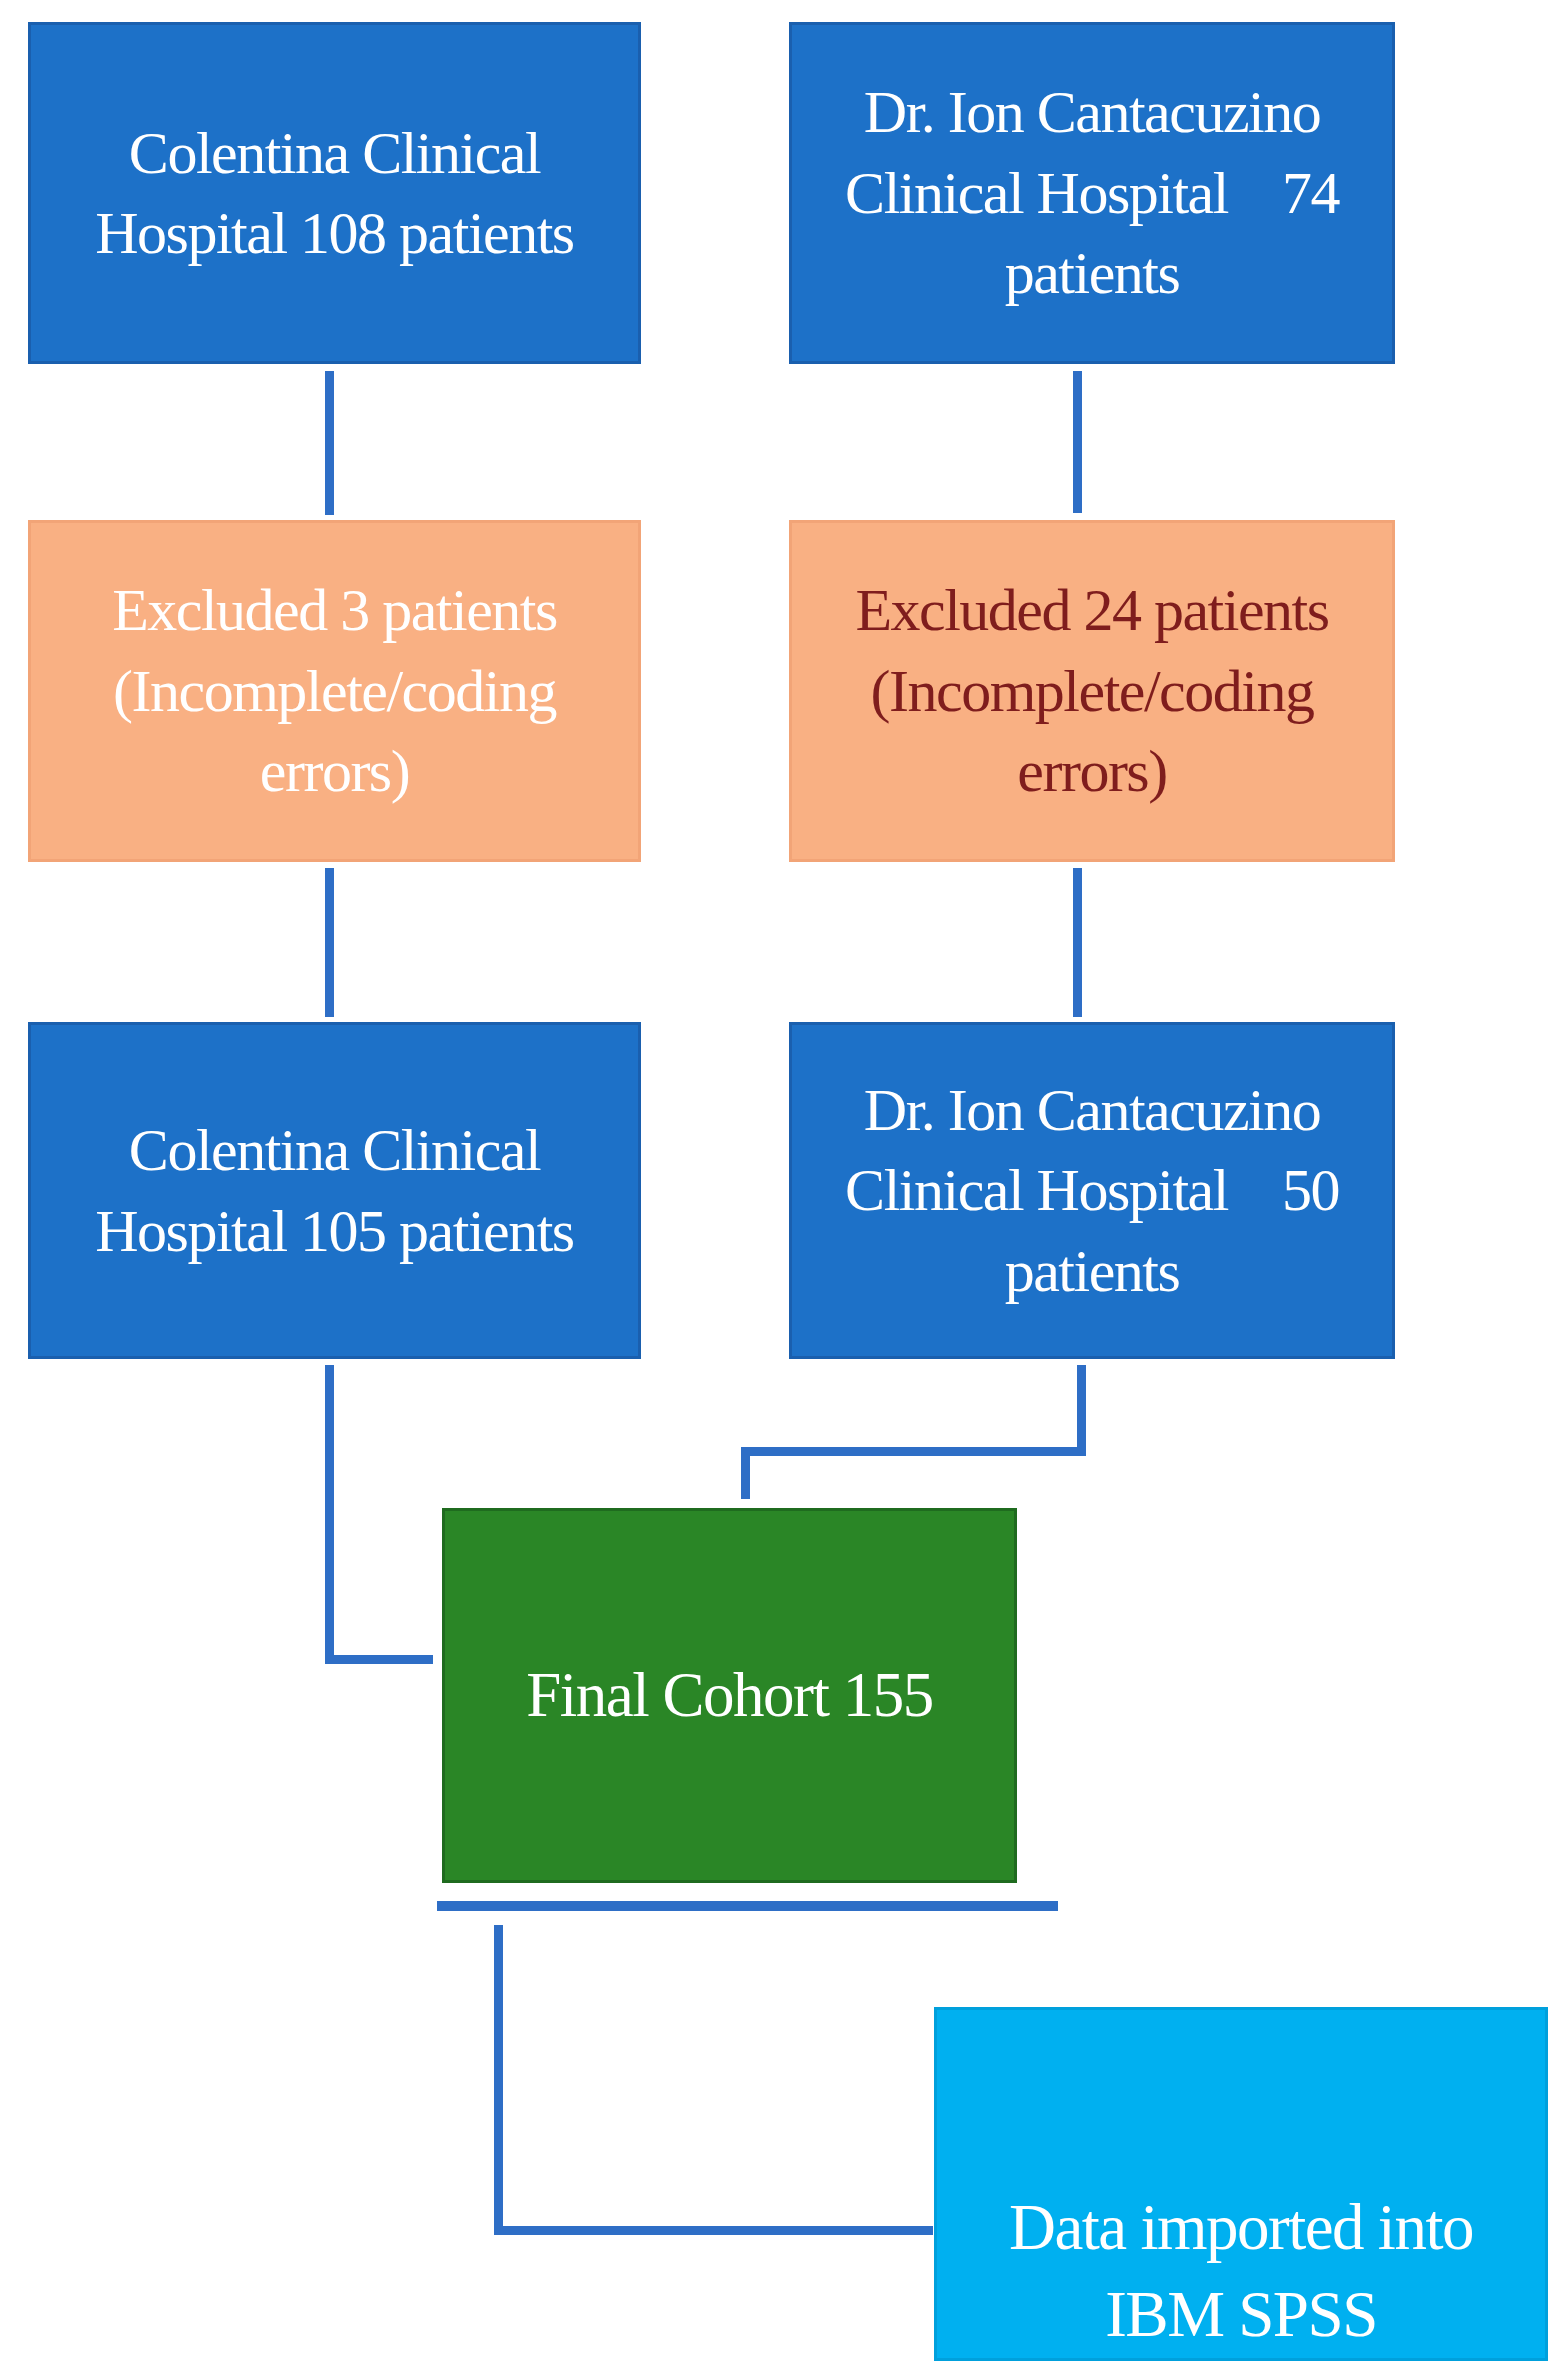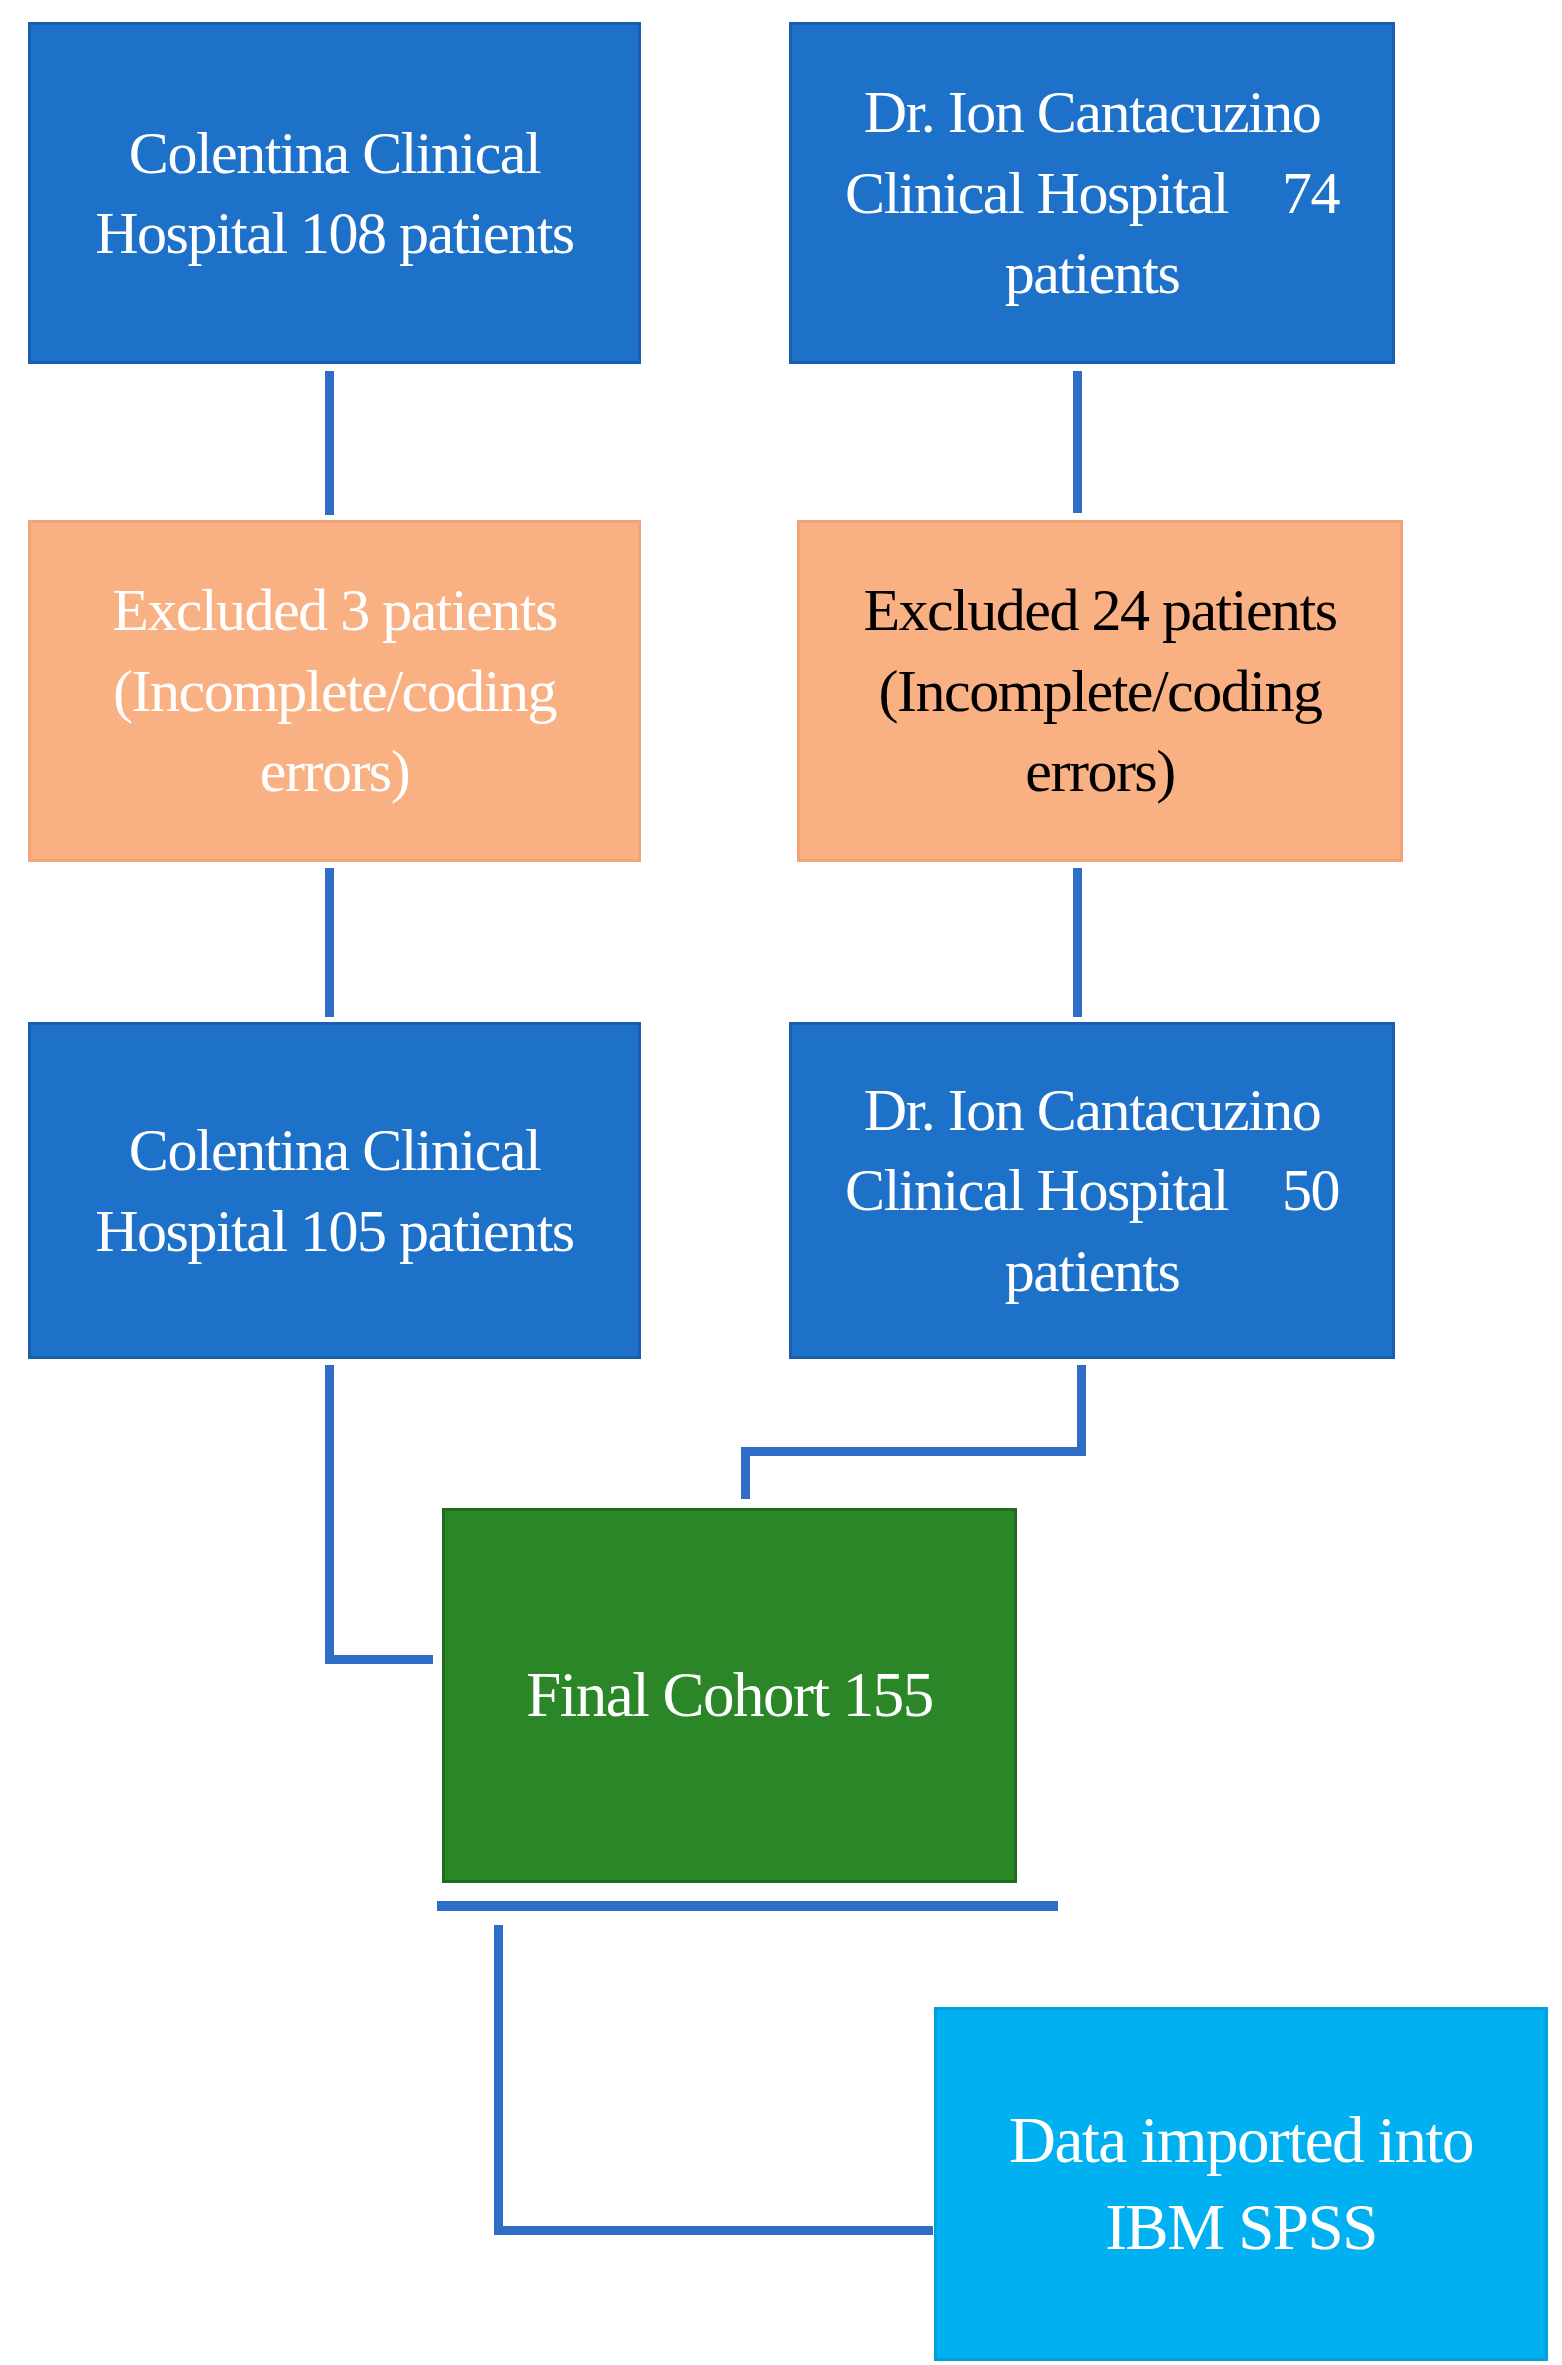--- a/index.html
+++ b/index.html
@@ -35,21 +35,21 @@
     width: 100%;
   }
   
   .n-tl    { left: 28px;   top: 22px;   width: 613px; height: 342px; }
   .n-tr    { left: 789px; top: 22px;   width: 606px; height: 342px; }
   .n-ml    { left: 28px;   top: 520px;  width: 613px; height: 342px; }
   .n-mr    { left: 789px; top: 520px;  width: 606px; height: 342px; }
   .n-bl    { left: 28px;   top: 1022px; width: 613px; height: 337px; }
   .n-br    { left: 789px; top: 1022px; width: 606px; height: 337px; }
   .n-green { left: 442px;  top: 1508px; width: 575px; height: 375px; font-size: 63px; }
-  .n-cyan  { left: 934px; top: 2007px; width: 614px; height: 354px; font-size: 65px; }
+  .n-cyan  { left: 934px; top: 2007px; width: 614px; height: 354px; font-size: 65px; align-items: flex-end; }
 
   
   .connector { position: absolute; background: #2E6EC6; }
   .c-l1      { left: 325px;  top: 371px;  width: 8.7px;  height: 144px; }
   .c-r1      { left: 1073px; top: 371px;  width: 8.7px;  height: 142px; }
   .c-l2      { left: 325px;  top: 868px; width: 8.7px;  height: 149px; }
   .c-r2      { left: 1073px; top: 868px; width: 8.7px;  height: 149px; }
   .c-bl-v    { left: 325px;  top: 1365px; width: 8.7px;  height: 298px; }
   .c-bl-h    { left: 325px;  top: 1655px; width: 108px; height: 8.7px; }
   .c-br-v1   { left: 1077px; top: 1365px; width: 8.7px;  height: 90px; }
@@ -72,21 +72,21 @@
     <span class="node-label">Dr. Ion Cantacuzino
 Clinical Hospital&nbsp;&nbsp;&nbsp;&nbsp;74
 patients</span>
   </div>
 
   <div class="node n-ml" style="background: rgb(249, 176, 131); border-color: rgb(242, 164, 119); color: rgb(255, 255, 255);">
     <span class="node-label">Excluded 3 patients
 (Incomplete/coding
 errors)</span>
   </div>
-  <div class="node n-mr" style="background: rgb(249, 176, 131); border-color: rgb(242, 164, 119); color: #000000; margin-left: 8px;">
+  <div class="node n-mr" style="background: rgb(249, 176, 131); border-color: rgb(242, 164, 119); color: #7f1d1d;">
     <span class="node-label">Excluded 24 patients
 (Incomplete/coding
 errors)</span>
   </div>
 
   <div class="node n-bl" style="background: rgb(29, 113, 200); border-color: rgb(26, 95, 174); color: rgb(255, 255, 255);">
     <span class="node-label">Colentina Clinical
 Hospital 105 patients</span>
   </div>
   <div class="node n-br" style="background: rgb(29, 113, 200); border-color: rgb(26, 95, 174); color: rgb(255, 255, 255);">

